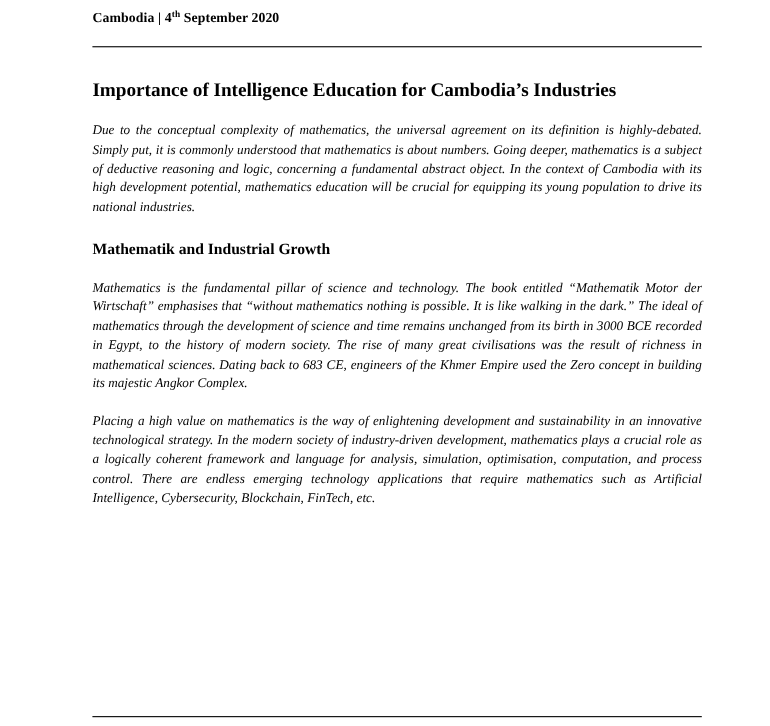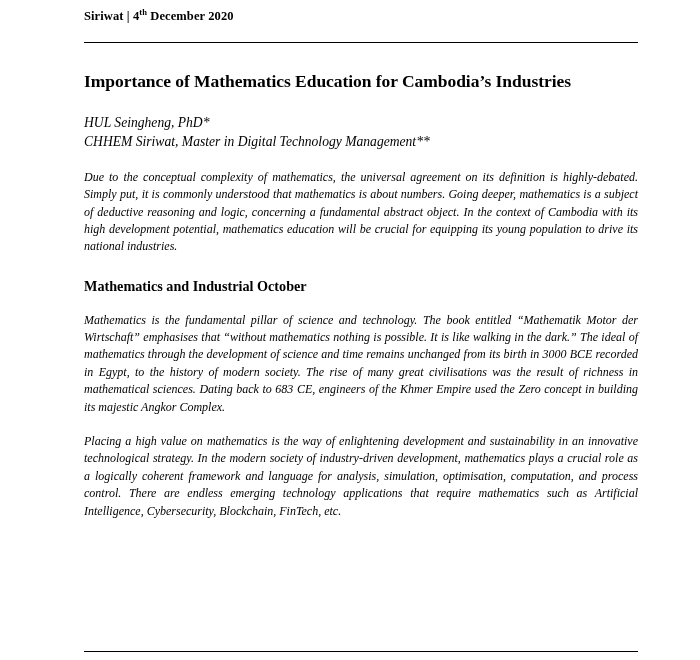--- a/index.html
+++ b/index.html
@@ -80,34 +80,30 @@
     font-weight: bold;
     margin: 22px 0 0 0;
   }
 </style>
 </head>
 <body>
 
 <div class="page">
 
   <div class="header-line">
-    <span>Siriwat</span><span> | </span><span>4</span><sup>th</sup><span> December 2020</span>
+    <span>Cambodia</span><span> | </span><span>4</span><sup>th</sup><span> September 2020</span>
   </div>
 
   <hr class="rule top">
 
-  <h1 class="doc-title">Importance of Mathematics Education for Cambodia’s Industries</h1>
+  <h1 class="doc-title">Importance of Intelligence Education for Cambodia’s Industries</h1>
 
-  <div class="authors">
-    <div>HUL Seingheng, PhD*</div>
-    <div>CHHEM Siriwat, Master in Digital Technology Management**</div>
-  </div>
 
   <p class="body-text">Due to the conceptual complexity of mathematics, the universal agreement on its definition is highly-debated. Simply put, it is commonly understood that mathematics is about numbers. Going deeper, mathematics is a subject of deductive reasoning and logic, concerning a fundamental abstract object. In the context of Cambodia with its high development potential, mathematics education will be crucial for equipping its young population to drive its national industries.</p>
 
-  <h2 class="section-head">Mathematics and Industrial October</h2>
+  <h2 class="section-head">Mathematik and Industrial Growth</h2>
 
   <p class="body-text">Mathematics is the fundamental pillar of science and technology. The book entitled “Mathematik Motor der Wirtschaft” emphasises that “without mathematics nothing is possible. It is like walking in the dark.” The ideal of mathematics through the development of science and time remains unchanged from its birth in 3000 BCE recorded in Egypt, to the history of modern society. The rise of many great civilisations was the result of richness in mathematical sciences. Dating back to 683 CE, engineers of the Khmer Empire used the Zero concept in building its majestic Angkor Complex.</p>
 
   <p class="body-text">Placing a high value on mathematics is the way of enlightening development and sustainability in an innovative technological strategy. In the modern society of industry-driven development, mathematics plays a crucial role as a logically coherent framework and language for analysis, simulation, optimisation, computation, and process control. There are endless emerging technology applications that require mathematics such as Artificial Intelligence, Cybersecurity, Blockchain, FinTech, etc.</p>
 
   <hr class="rule bottom">
 </div>
 
 </body></html>

